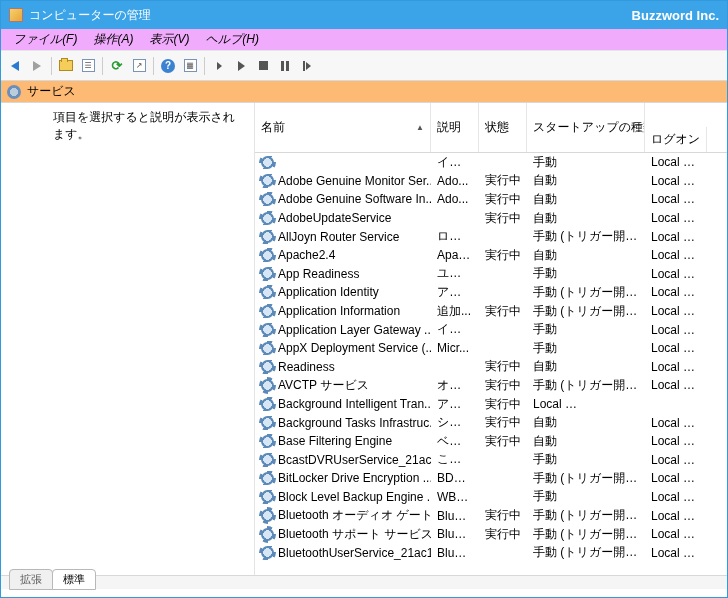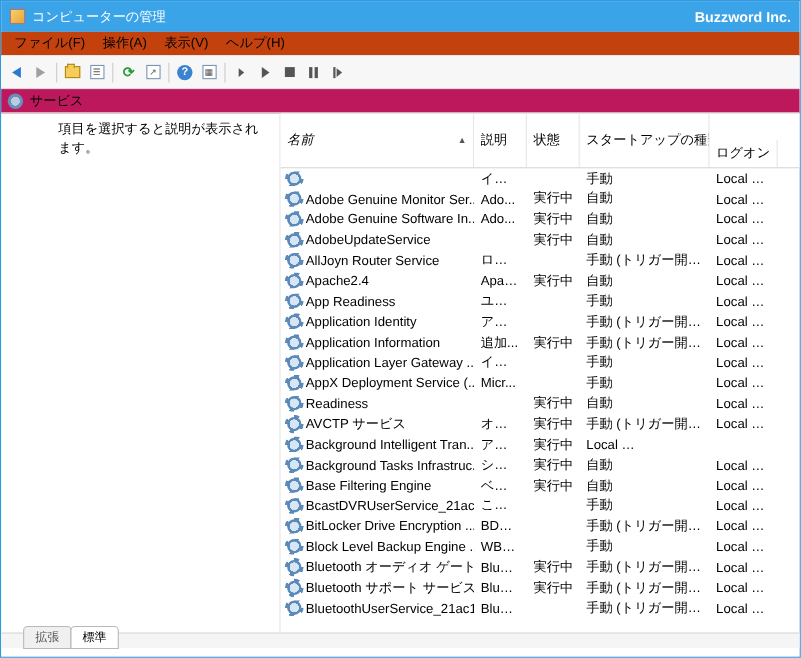--- a/index.html
+++ b/index.html
@@ -2,63 +2,63 @@
 <html><head>
 <meta charset="utf-8">
 <style>
 * { margin: 0; padding: 0; box-sizing: border-box; font-family: "Yu Gothic UI", "Meiryo", sans-serif; }
 body { width: 728px; height: 598px; background: #fff; overflow: hidden; border: 1px solid #3399dd; }
 .titlebar { background: #3ba4e8; color: #fff; height: 28px; display: flex; align-items: center; padding: 0 8px; font-size: 12px; }
 .titlebar .app-icon { width: 14px; height: 14px; margin-right: 6px; background: linear-gradient(135deg,#f7d16b,#e8a33a); border:1px solid #a77; }
 .titlebar .title { flex: 0 0 auto; }
 .titlebar .spacer { flex: 1; }
 .titlebar .brand { font-weight: bold; font-size: 13px; }
-.menubar { background: #c2410c; border-bottom: 1px solid #e6e6e6; height: 22px; display: flex; align-items: center; padding: 0 4px; font-size: 12px; }
+.menubar { background: #f0abfc; border-bottom: 1px solid #e6e6e6; height: 22px; display: flex; align-items: center; padding: 0 4px; font-size: 12px; font-style: italic; }
 .menubar .item { padding: 2px 8px; cursor: default; }
 .toolbar { background: #f7f7f7; border-bottom: 1px solid #d8d8d8; height: 30px; display: flex; align-items: center; padding: 0 4px; gap: 2px; }
 .tb-btn { width: 20px; height: 20px; display: flex; align-items: center; justify-content: center; border: 1px solid transparent; cursor: default; }
 .tb-sep { width: 1px; height: 18px; background: #ccc; margin: 0 2px; }
 .arrow-l { width:0;height:0;border-top:5px solid transparent;border-bottom:5px solid transparent;border-right:8px solid #2a7ad1; }
 .arrow-r { width:0;height:0;border-top:5px solid transparent;border-bottom:5px solid transparent;border-left:8px solid #a0a0a0; }
 .folder-up { width:14px; height:11px; background:#f5cd5a; border:1px solid #b28a1b; position:relative; }
 .folder-up:before { content:""; position:absolute; top:-3px; left:1px; width:5px;height:3px;background:#f5cd5a;border:1px solid #b28a1b;border-bottom:none; }
 .green-arrow { color:#2b9c35; font-size:13px; font-weight:bold; }
 .sq-icon { width:13px;height:13px;border:1px solid #7a94b5;background:#fff; font-size:8px; display:flex;align-items:center;justify-content:center;color:#555; }
 .qmark { width:14px;height:14px;border-radius:50%;background:#3b82d1;color:#fff;font-size:10px;font-weight:bold;display:flex;align-items:center;justify-content:center; }
 .play { width:0;height:0;border-top:5px solid transparent;border-bottom:5px solid transparent;border-left:7px solid #555; }
 .play.sm { border-top-width:4px;border-bottom-width:4px;border-left-width:5px; }
 .stop { width:9px;height:9px;background:#555; }
 .pause { display:flex;gap:2px; } .pause span{width:3px;height:10px;background:#555;}
 .stepf { display:flex;align-items:center;gap:1px;} .stepf .bar{width:2px;height:10px;background:#555;}
 .content { display:flex; height: calc(100% - 28px - 22px - 30px); }
 .nav { flex: 0 0 100%; }
-.header-bar { background: #be185d; border-bottom: 1px solid #d8d8d8; height: 22px; display: flex; align-items: center; padding: 0 6px; font-size: 12px; }
+.header-bar { background: #fdba74; border-bottom: 1px solid #d8d8d8; height: 22px; display: flex; align-items: center; padding: 0 6px; font-size: 12px; }
 .gear { width: 14px; height: 14px; border-radius: 50%; background: radial-gradient(circle,#bcd 40%,#6a8fbc 42%); position: relative; margin-right: 6px; }
 .gear:before { content:""; position:absolute; inset:-2px; border-radius:50%; background: conic-gradient(#6a8fbc 0 12%, transparent 12% 25%, #6a8fbc 25% 37%, transparent 37% 50%, #6a8fbc 50% 62%, transparent 62% 75%, #6a8fbc 75% 87%, transparent 87% 100%); z-index:-1; }
 .body-row { display: flex; height: calc(100% - 22px - 22px); }
 .left-pane { flex: 0 0 210px; padding: 6px 8px; font-size: 12px; border-right: 1px solid #e4e4e4; margin-left: 44px; }
 .list-pane { flex: 1; overflow: auto; font-size: 12px; }
 .cols { display:flex; border-bottom:1px solid #d8d8d8; background:#fff; position:sticky; top:0; }
 .col { padding: 4px 6px; border-right:1px solid #e6e6e6; font-size:12px; white-space:nowrap; overflow:hidden; text-overflow:ellipsis; display:flex; align-items:center; }
-.col.name { flex:0 0 176px;font-style:italic; }
+.col.name { flex:0 0 176px; }
 .col.desc { flex:0 0 48px;font-family:Liberation Serif, serif; }
 .col.stat { flex:0 0 48px; }
 .col.start { flex:0 0 118px; }
 .col.logon { flex:0 0 62px;margin-top:24px; }
 .sort-arrow { margin-left:auto; font-size:8px; color:#555; }
 .row { display:flex; align-items:center; height:18.6px; }
 .cell { padding: 0 6px; white-space:nowrap; overflow:hidden; text-overflow:ellipsis; }
 .cell.name { flex:0 0 176px; display:flex; align-items:center; gap:4px; }
 .cell.desc { flex:0 0 48px; }
 .cell.stat { flex:0 0 48px; }
 .cell.start { flex:0 0 118px; }
 .cell.logon { flex:0 0 62px; }
 .svc-gear { width:13px;height:13px; flex:0 0 13px; border-radius:50%; background: radial-gradient(circle,#d7e6f5 45%,#5b89b8 47%); position:relative; }
 .svc-gear:before { content:""; position:absolute; inset:-2px; border-radius:50%; background: conic-gradient(#5b89b8 0 10%, transparent 10% 25%, #5b89b8 25% 35%, transparent 35% 50%, #5b89b8 50% 60%, transparent 60% 75%, #5b89b8 75% 85%, transparent 85% 100%); z-index:-1; }
-.tabs { height:14px; border-top:1px solid #d8d8d8; display:flex; align-items:flex-end; padding-left:20px; font-size:11px; background:#f5f5f5; }
+.tabs { height:14px; border-top:1px solid #d8d8d8; display:flex; align-items:flex-end; padding-left:8px; font-size:11px; background:#f5f5f5; }
 .tab { padding:2px 10px; border:1px solid #b8b8b8; border-top-left-radius:4px; border-top-right-radius:4px; background:#fff; margin-right:-1px; position:relative; top:1px; cursor:default; }
 .tab.inactive { background:#f0f0f0; color:#555; }
 </style>
 </head>
 <body>
 
 <div class="titlebar">
   <div class="app-icon"></div>
   <div class="title">コンピューターの管理</div>
   <div class="spacer"></div>

